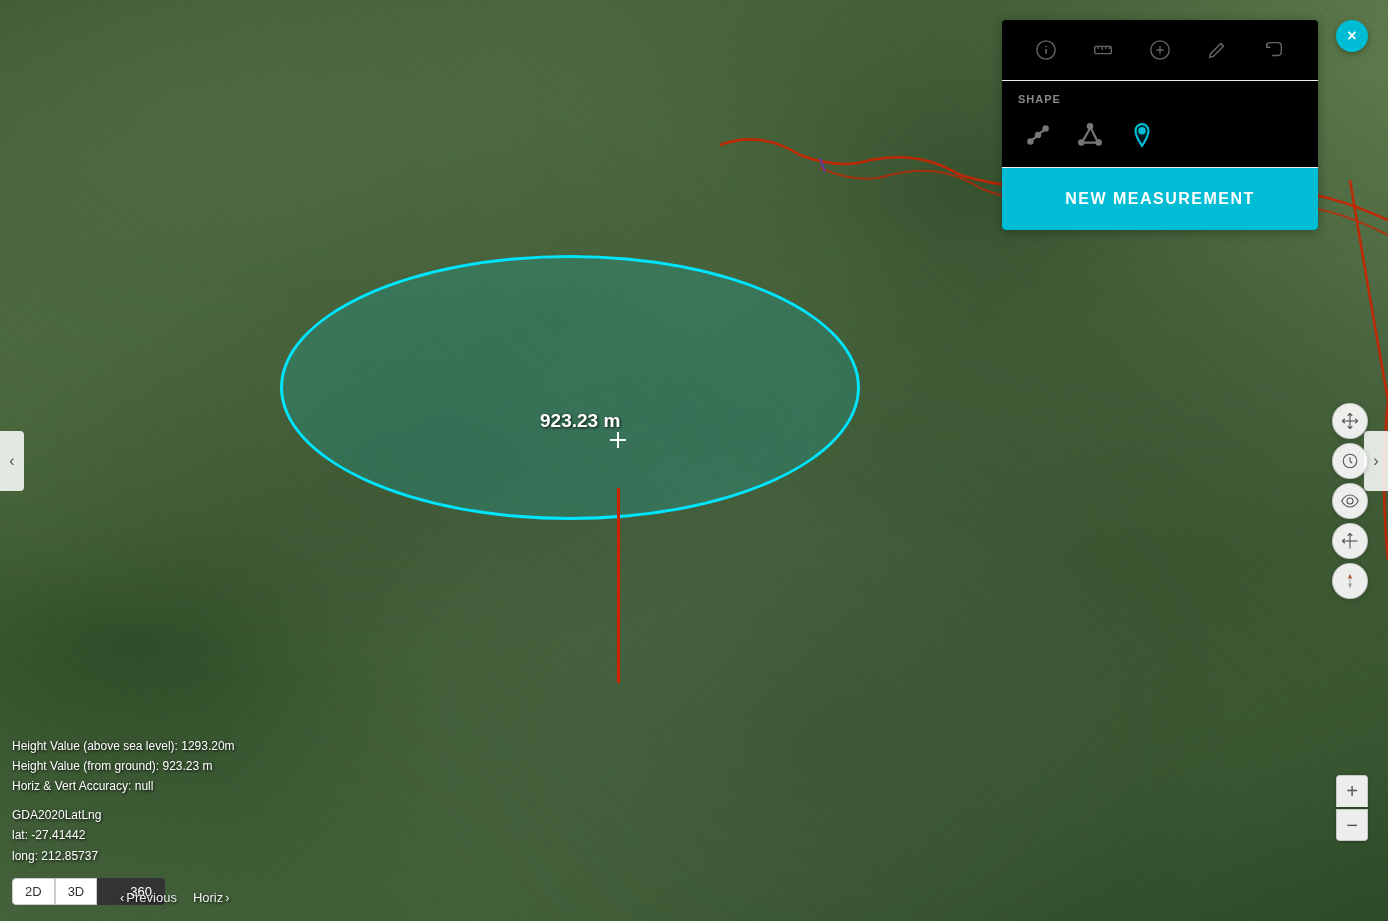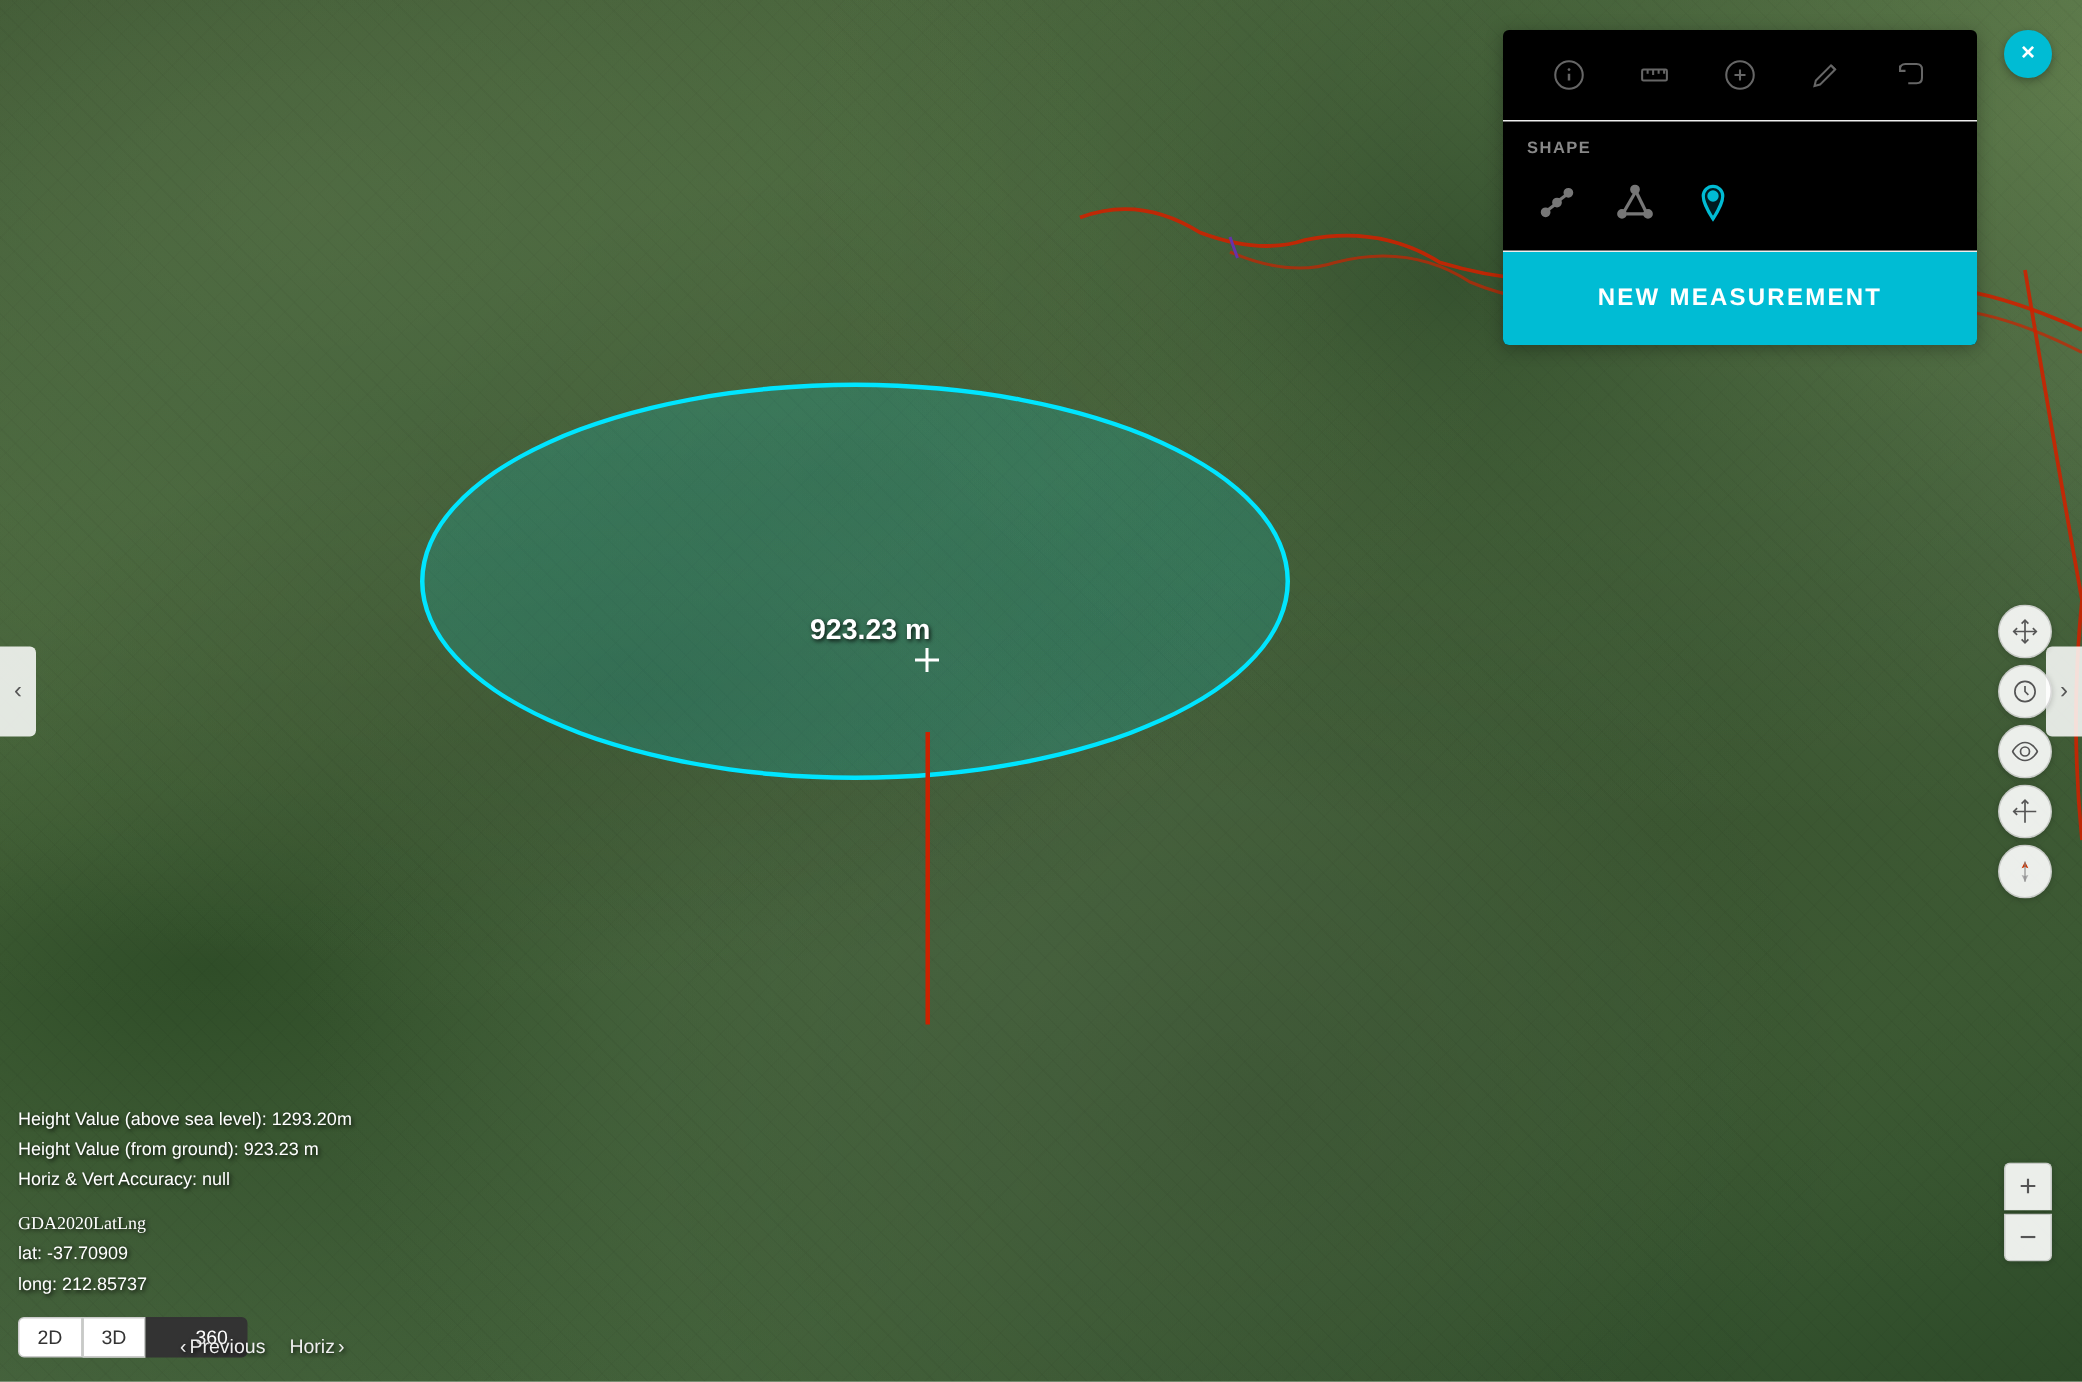--- a/index.html
+++ b/index.html
@@ -503,25 +503,25 @@
   <div id="info-panel">
     <div>
       <span class="underline">Height Value (above sea level): 1293.20m</span>
     </div>
     <div>
       <span class="underline">Height Value (from ground): 923.23 m</span>
     </div>
     <div>
       <span class="underline">Horiz &amp; Vert Accuracy: null</span>
     </div>
-    <div style="margin-top: 8px; font-family: Liberation Serif, serif;">
+    <div style="margin-top: 8px;">
       <span>GDA2020LatLng</span>
     </div>
     <div>
-      <span>lat: -37.70909</span>
+      <span>lat: -27.41442</span>
     </div>
     <div>
       <span>long: 212.85737</span>
     </div>
   </div>
 
   <div id="bottom-controls">
     <button class="view-btn">2D</button>
     <button class="view-btn">3D</button>
     <button class="view-btn active">360</button>

